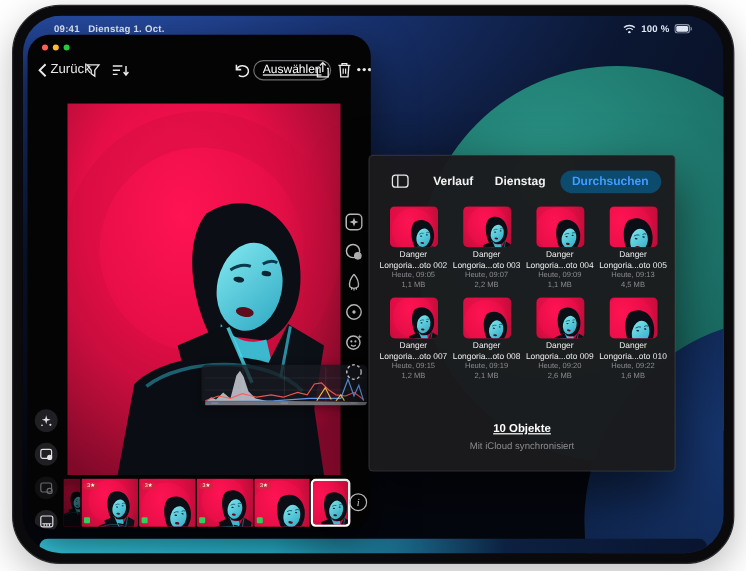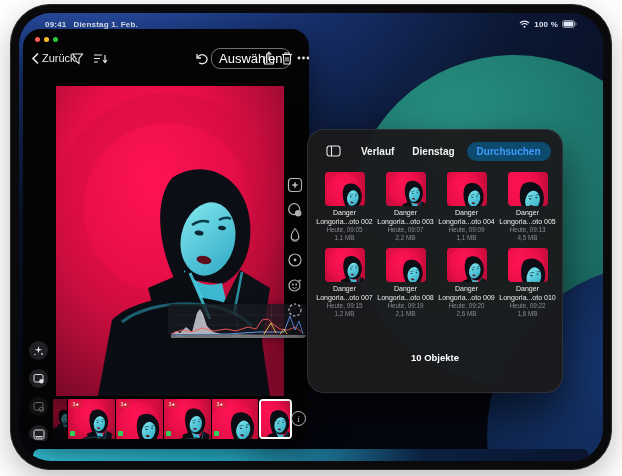--- a/index.html
+++ b/index.html
@@ -30,21 +30,21 @@
 
   
   .editor { position:absolute; left:4px; top:16px; width:286px; height:412px;
     background:#040405; border-radius:18px; box-shadow:0 16px 36px rgba(0,0,0,.55); overflow:hidden; }
   .tlights { position:absolute; left:12px; top:8px; display:flex; gap:4px; }
   .tl { width:5px; height:5px; border-radius:50%; }
   .toolbar { position:absolute; left:0; top:17px; width:100%; height:24px; color:#e8e8ea; }
   .tb { position:absolute; top:0; height:24px; display:flex; align-items:center; color:#e8e8ea; }
   .back-label { font-size:11px; margin-left:2px; }
   .ed-title { font-size:10.5px; font-weight:bold; }
-  .pill-btn { border:1px solid #6f6f73; border-radius:9px; padding:2px 7px; font-size:13px; color:#fff; }
+  .pill-btn { border:1px solid #6f6f73; border-radius:9px; padding:2px 7px; font-size:10px; color:#fff;text-decoration:underline; }
   svg.ic { display:block; }
 
   .canvas-photo { position:absolute; left:33px; top:57px; width:228px; height:310px; overflow:hidden; }
 
   
   .histogram { position:absolute; left:145px; top:275px; width:138px; height:34px; border-radius:4px;
     background:rgba(24,27,33,.78); overflow:hidden; box-shadow:0 2px 8px rgba(0,0,0,.4); }
 
   
   .tool-rail { position:absolute; left:261px; top:147px; width:22px; display:flex; flex-direction:column; gap:8px; align-items:center; }
@@ -62,35 +62,35 @@
   .fthumb.selected { border:2px solid #fff; border-radius:4px; height:40px; }
   .fbadge-red { position:absolute; left:2px; top:3px; min-width:12px; height:6px; border-radius:3px;
     background:#d5223f; color:#fff; font-size:4.5px; line-height:6px; text-align:center; padding:0 1px; }
   .fbadge-green { position:absolute; left:2px; bottom:3px; width:5px; height:5px; border-radius:1px; background:#30d158; }
   .info-btn { position:absolute; left:268px; top:382px; width:15px; height:15px; border-radius:50%;
     border:1px solid #c9c9cd; color:#d6d6da; font-size:9px; font-family:"Liberation Serif",serif; font-style:italic;
     display:flex; align-items:center; justify-content:center; }
 
   
   .browser { position:absolute; left:288px; top:116px; width:256px; height:264px;
-    background:rgba(27,27,29,.97); border:1px solid rgba(90,90,95,.35); border-radius:17px;
+    background:rgba(27,27,29,.97); border:1px solid rgba(90,90,95,.35); border-radius:4px;
     box-shadow:0 18px 44px rgba(0,0,0,.6); overflow:hidden; }
   .b-header { position:absolute; left:0; top:10px; width:100%; height:22px; display:flex; align-items:center; }
   .b-tab { font-size:10px; font-weight:bold; color:#f2f2f2; padding:3px 6px; border-radius:10px; }
   .b-tab.active { background:#0c4a6e; color:#409cff; padding:4px 10px; }
 
   .grid { position:absolute; left:6px; top:42px; width:244px; display:grid;
     grid-template-columns:repeat(4,61px); row-gap:6px; }
   .cell { text-align:center; color:#e8e8e8; }
   .pthumb { width:40px; height:34px; margin:0 auto 3px auto; border-radius:4px; overflow:hidden; background:#7d0a28; }
   .pname { font-size:7px; line-height:8.5px; color:#ededed; }
   .pname .l2 { white-space:nowrap; }
   .pmeta { font-size:6.3px; line-height:8px; color:#8b8b90; }
   .b-footer { position:absolute; left:0; top:222px; width:100%; text-align:center; color:#fff; }
-  .b-count { font-size:9.5px; font-weight:bold; }
+  .b-count { font-size:9.5px; font-weight:bold;text-decoration:underline; }
   .b-sync { font-size:8px; color:#8b8b90; margin-top:4px; }
 </style>
 </head>
 <body>
 
 <svg width="0" height="0" style="position:absolute">
   <defs>
     <radialGradient id="bgRed" cx="42%" cy="30%" r="78%">
       <stop offset="0" stop-color="#ff1353"></stop>
         <stop offset=".45" stop-color="#e60e47"></stop>
@@ -137,21 +137,21 @@
 <div class="device">
   <div class="screen">
     <div class="wp-base"></div>
     <div class="wp-teal"></div>
     <div class="wp-navy"></div>
     <div class="wp-cyan-strip"></div>
 
     <div class="statusbar">
       <div class="left">
         <span>09:41</span>
-        <span>Dienstag 1. Feb.</span>
+        <span>Dienstag 1. Oct.</span>
       </div>
       <div class="right">
         <span>
           <svg class="ic" width="11" height="8" viewBox="0 0 11 8">
             <path d="M1 3 A6.5 6.5 0 0 1 10 3" stroke="#dfe6f4" stroke-width="1.2" fill="none"></path>
             <path d="M2.7 4.8 A4 4 0 0 1 8.3 4.8" stroke="#dfe6f4" stroke-width="1.2" fill="none"></path>
             <circle cx="5.5" cy="6.8" r="1" fill="#dfe6f4"></circle>
           </svg>
         </span>
         <span>100 %</span>
@@ -423,17 +423,18 @@
                 <use href="#portrait" xlink:href="#portrait"></use>
               </svg></div>
           <div class="pname"><span>Danger</span><br><span class="l2">Longoria...oto 010</span></div>
           <div class="pmeta">Heute, 09:22</div>
           <div class="pmeta">1,6 MB</div>
         </div>
       </div>
 
       <div class="b-footer">
         <div class="b-count">10 Objekte</div>
+        <div class="b-sync">Mit iCloud synchronisiert</div>
       </div>
     </div>
 
   </div>
 </div>
 
 </body></html>

